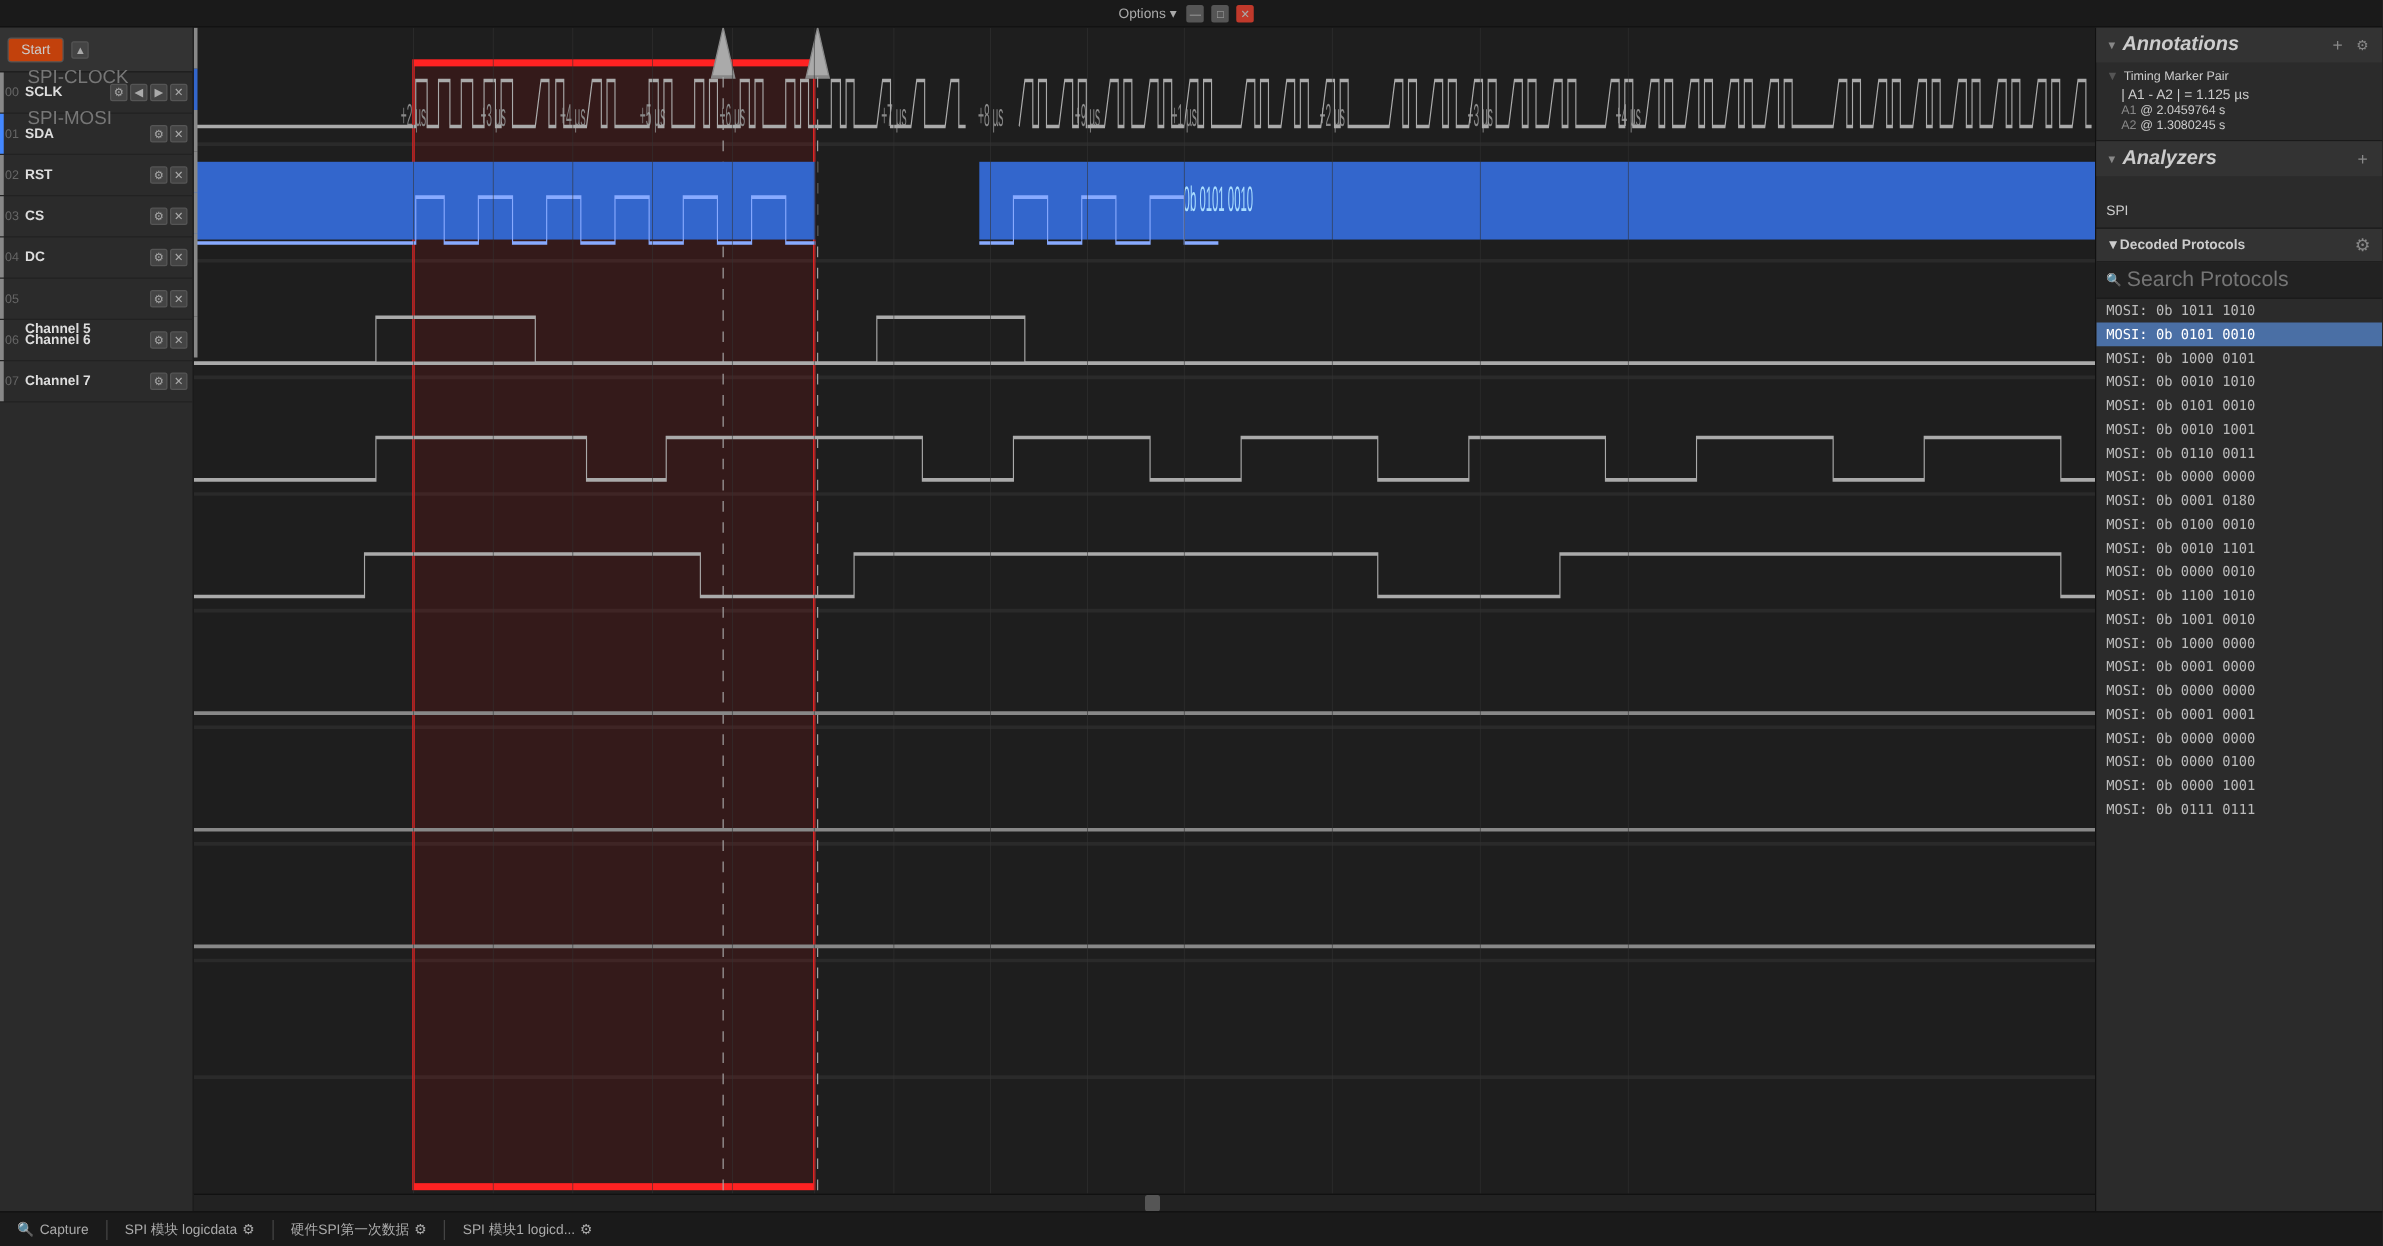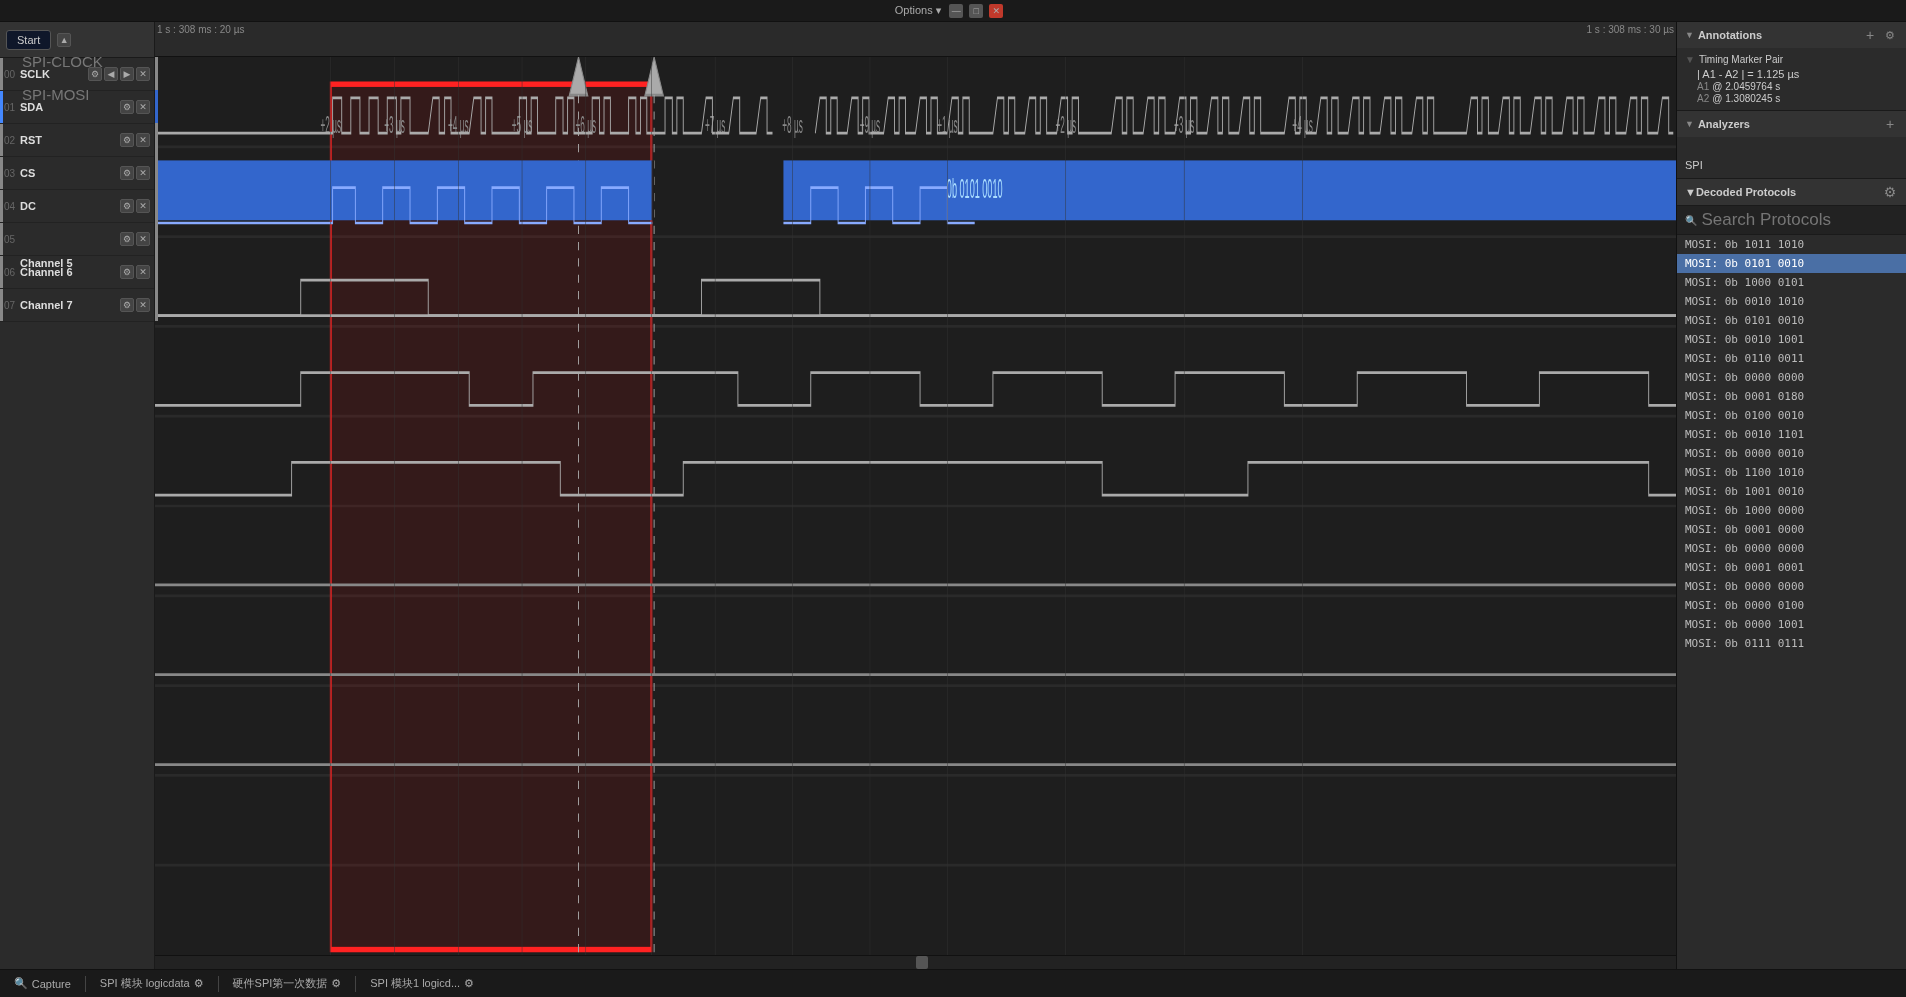--- a/index.html
+++ b/index.html
@@ -60,21 +60,21 @@
     #channels-header {
       height: 36px;
       background: #333;
       display: flex;
       align-items: center;
       padding: 0 6px;
       border-bottom: 1px solid #1a1a1a;
       gap: 6px;
     }
     .start-btn {
-      background: #0f172a;
+      background: #c2410c;
       border: 1px solid #555;
       color: #ccc;
       padding: 3px 10px;
       border-radius: 3px;
       cursor: pointer;
       font-size: 11px;
     }
     .channel-row {
       height: 33px;
       display: flex;
@@ -168,21 +168,22 @@
       cursor: pointer;
     }
     .right-section-header .arrow {
       font-size: 9px;
       color: #888;
     }
     .right-section-title {
       color: #ccc;
       font-weight: bold;
       flex: 1;
-      font-size: 11px;
+      font-size: 16px;
+      font-style: italic;
     }
     .add-btn {
       width: 16px; height: 16px;
       background: transparent;
       border: none;
       color: #888;
       font-size: 14px;
       cursor: pointer;
       display: flex; align-items: center; justify-content: center;
     }
@@ -449,25 +450,20 @@
       <div class="icon-btn">⚙</div>
 
       <div class="icon-btn">✕</div>
     </div>
   </div>
       </div>
   </div>
 
   <div id="waveform-area">
 
-    <div id="time-ruler">
-      <div style="position:absolute;left:2px;top:2px;color:#888;font-size:10px;">1 s : 308 ms : 20 µs</div>
-      <div style="position:absolute;right:2px;top:2px;color:#888;font-size:10px;">1 s : 308 ms : 30 µs</div>
-
-    </div>
 
     <div id="waveforms-container">
       <svg id="waveform-svg" viewBox="0 0 1670 330" preserveAspectRatio="none" xmlns="http://www.w3.org/2000/svg">
 
         <rect width="1670" height="330" fill="#1e1e1e"></rect>
 
         <line x1="0" y1="33" x2="1670" y2="33" stroke="#2a2a2a" stroke-width="1"></line>
         <line x1="0" y1="66" x2="1670" y2="66" stroke="#2a2a2a" stroke-width="1"></line>
         <line x1="0" y1="99" x2="1670" y2="99" stroke="#2a2a2a" stroke-width="1"></line>
         <line x1="0" y1="132" x2="1670" y2="132" stroke="#2a2a2a" stroke-width="1"></line>

